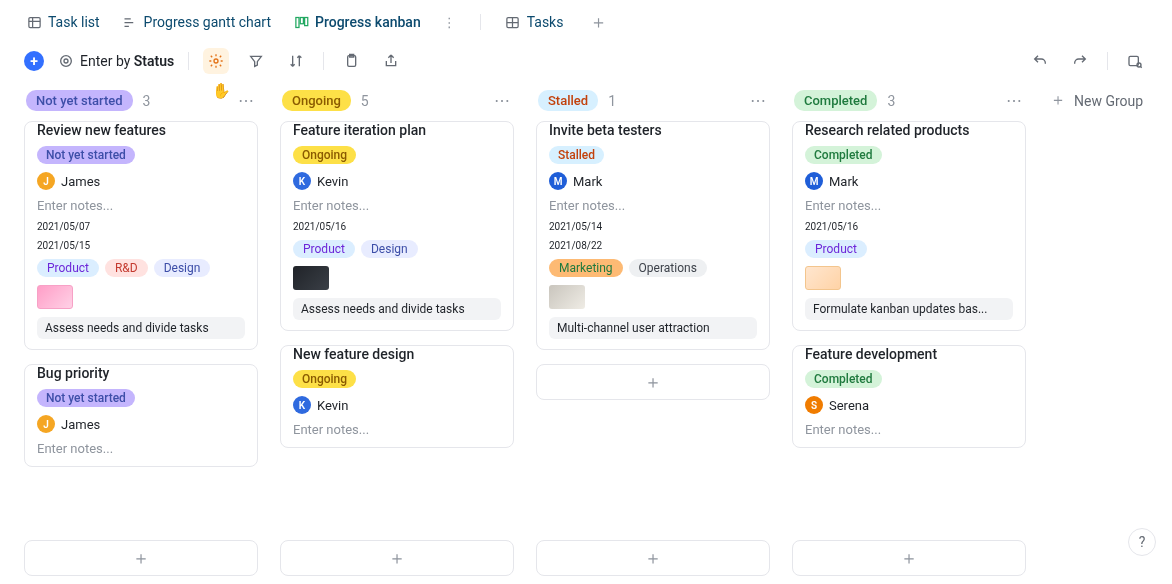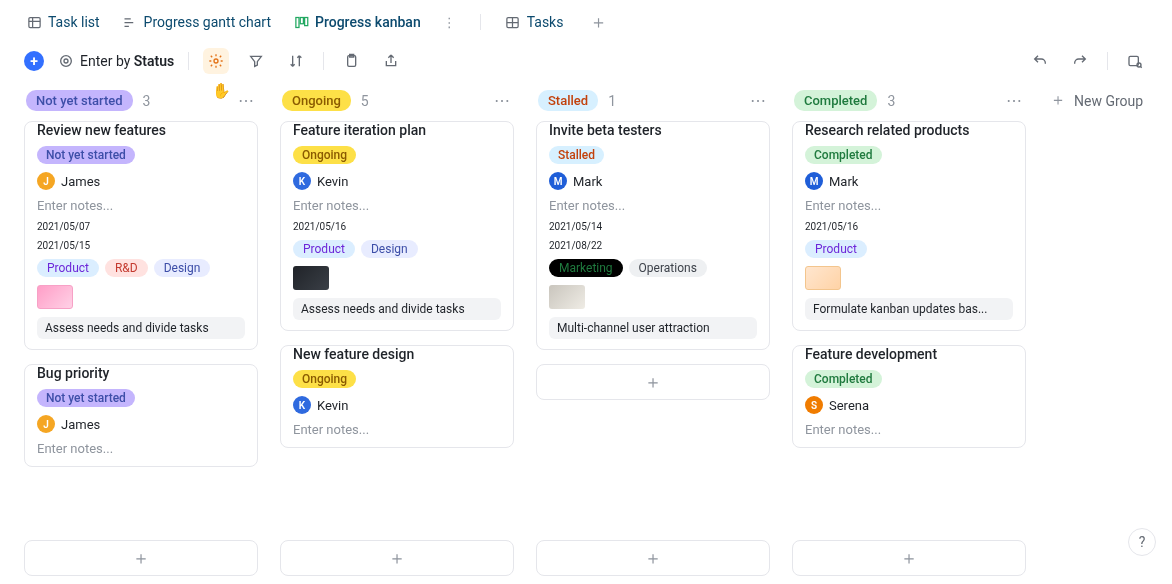--- a/index.html
+++ b/index.html
@@ -136,21 +136,21 @@
   .tag-row { display:flex; flex-wrap:wrap; gap:6px; }
   .tag {
     border-radius: 10px;
     padding: 2px 10px;
     font-size: 12px;
     white-space:nowrap;
   }
   .tag-product   { background:#dbeeff; color:#6d28d9; }
   .tag-rd        { background:#ffe2e0; color:#c43a2f; }
   .tag-design    { background:#e8ecff; color:#3d4ea8; }
-  .tag-marketing { background:#000000; color:#1f7a3e; }
+  .tag-marketing { background:#fdba74; color:#1f7a3e; }
   .tag-ops       { background:#eef0f2; color:#3d424a; }
   .thumb {
     width:36px; height:24px; border-radius:3px;
   }
   .thumb-pink { background:linear-gradient(135deg,#ff9ec7,#ffd1e6); border:1px solid #f7a1c6;}
   .thumb-dark { background:linear-gradient(135deg,#202328,#3a3f46);}
   .thumb-grey { background:linear-gradient(135deg,#c9c5bd,#efece5);}
   .thumb-sketch{ background:linear-gradient(135deg,#ffe6cf,#ffd3a6); border:1px solid #f3c58d;}
   .linked {
     background:#f2f3f5; color:#1f2329; font-size:12px;

